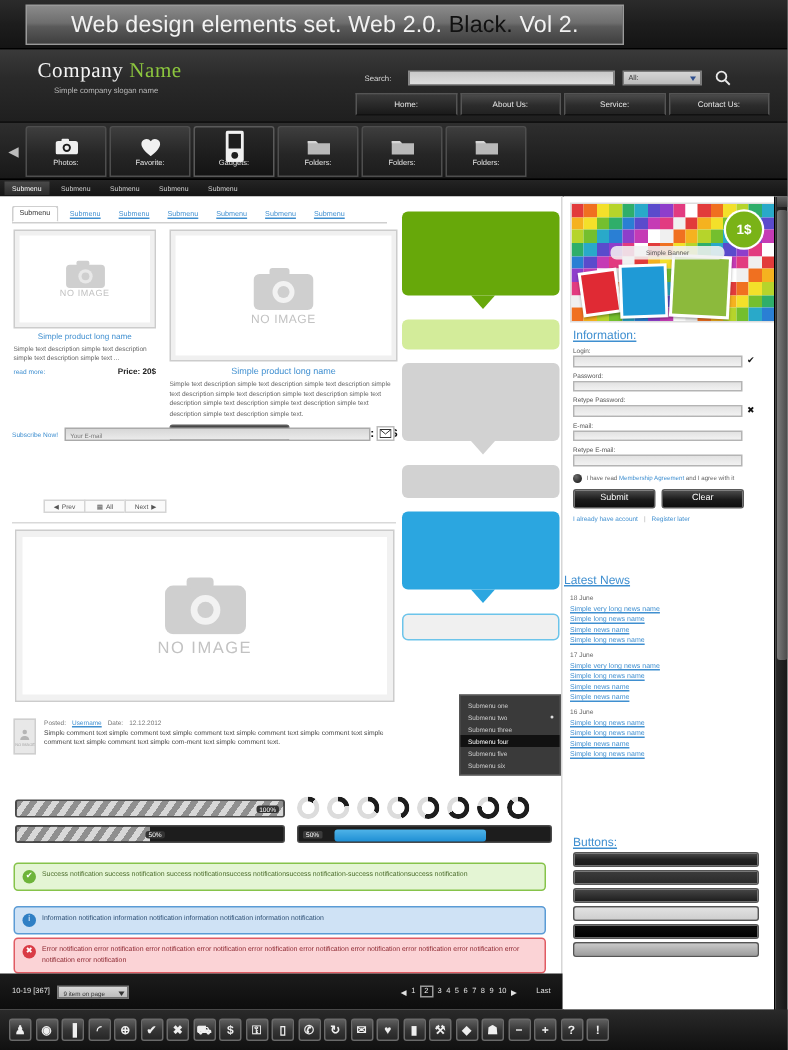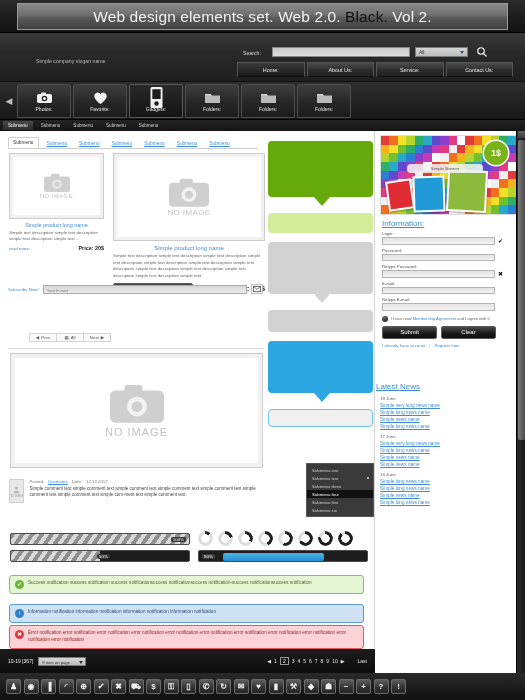--- a/index.html
+++ b/index.html
@@ -12,21 +12,21 @@
   }
   .page { position:relative; width:525px; height:700px; background:#0e0e0e; }
 
   
   .titlebar{
     position:absolute; left:0; top:0; width:525px; height:33px;
     background:linear-gradient(180deg,#2b2b2b 0%,#1d1d1d 50%,#141414 100%);
     border-bottom:1px solid #000;
   }
   .titlebar-inner{
-    position:absolute; left:17px; top:3px; width:491px; height:27px;
+    position:absolute; left:17px; top:3px; width:399px; height:27px;
     background:linear-gradient(180deg,#8a8a8a 0%,#6e6e6e 45%,#5a5a5a 55%,#3f3f3f 100%);
     border:1px solid #9a9a9a;
     display:flex; align-items:center; justify-content:center;
   }
   .titlebar-text{ font-size:15.5px; color:#f2f2f2; letter-spacing:.1px; white-space:nowrap;}
   .titlebar-text .blk{ color:#111; }
 
   
   .header{
     position:absolute; left:0; top:33px; width:525px; height:49px;
@@ -304,20 +304,21 @@
 
 <div class="page">
 
   <div class="titlebar">
     <div class="titlebar-inner">
       <div class="titlebar-text"><span>Web design elements set. Web 2.0. </span><span class="blk">Black.</span><span> Vol 2.</span></div>
     </div>
   </div>
 
   <div class="header">
+    <div class="logo"><span>Company </span><span class="green">Name</span></div>
     <div class="slogan">Simple company slogan name</div>
   </div>
   <div class="search-label">Search:</div>
   <div class="search-input"></div>
   <div class="search-select"><span>All:</span><span class="arrow"></span></div>
   <div class="search-go">
     <svg viewBox="0 0 24 24" fill="none" stroke="#e9e9e9" stroke-width="2.4">
         <circle cx="10" cy="10" r="6.5"></circle>
         <line x1="15" y1="15" x2="21" y2="21"></line>
       </svg>
@@ -840,20 +841,31 @@
             <a href="#">Simple news name</a>
             <a href="#">Simple news name</a>
             <div class="date">16 June</div>
             <a href="#">Simple long news name</a>
             <a href="#">Simple long news name</a>
             <a href="#">Simple news name</a>
             <a href="#">Simple long news name</a>
           </div>
       </div>
 
+      <div class="btns-sec">
+        <div class="side-h">Buttons:</div>
+        <div id="btnsamples">
+            <div class="btnsample" style="background: linear-gradient(rgb(74, 74, 74), rgb(34, 34, 34) 50%, rgb(26, 26, 26)); border: 1px solid rgb(85, 85, 85);"></div>
+            <div class="btnsample" style="background: linear-gradient(rgb(59, 59, 59), rgb(42, 42, 42)); border: 1px solid rgb(85, 85, 85);"></div>
+            <div class="btnsample" style="background: linear-gradient(rgb(70, 70, 70), rgb(29, 29, 29)); border: 1px solid rgb(85, 85, 85);"></div>
+            <div class="btnsample" style="background: linear-gradient(rgb(226, 226, 226), rgb(207, 207, 207)); border: 1px solid rgb(85, 85, 85);"></div>
+            <div class="btnsample" style="background: linear-gradient(rgb(13, 13, 13), rgb(0, 0, 0)); border: 1px solid rgb(85, 85, 85);"></div>
+            <div class="btnsample" style="background: linear-gradient(rgb(201, 201, 201), rgb(157, 157, 157)); border: 1px solid rgb(85, 85, 85);"></div>
+          </div>
+      </div>
     </div>
   </div>
 
   <div class="vscroll">
     <div class="ar" style="top:0"></div>
     <div class="thumb" style="top:9px"></div>
     <div class="ar" style="bottom:0"></div>
   </div>
 
   <div class="iconbar" id="iconbar">

